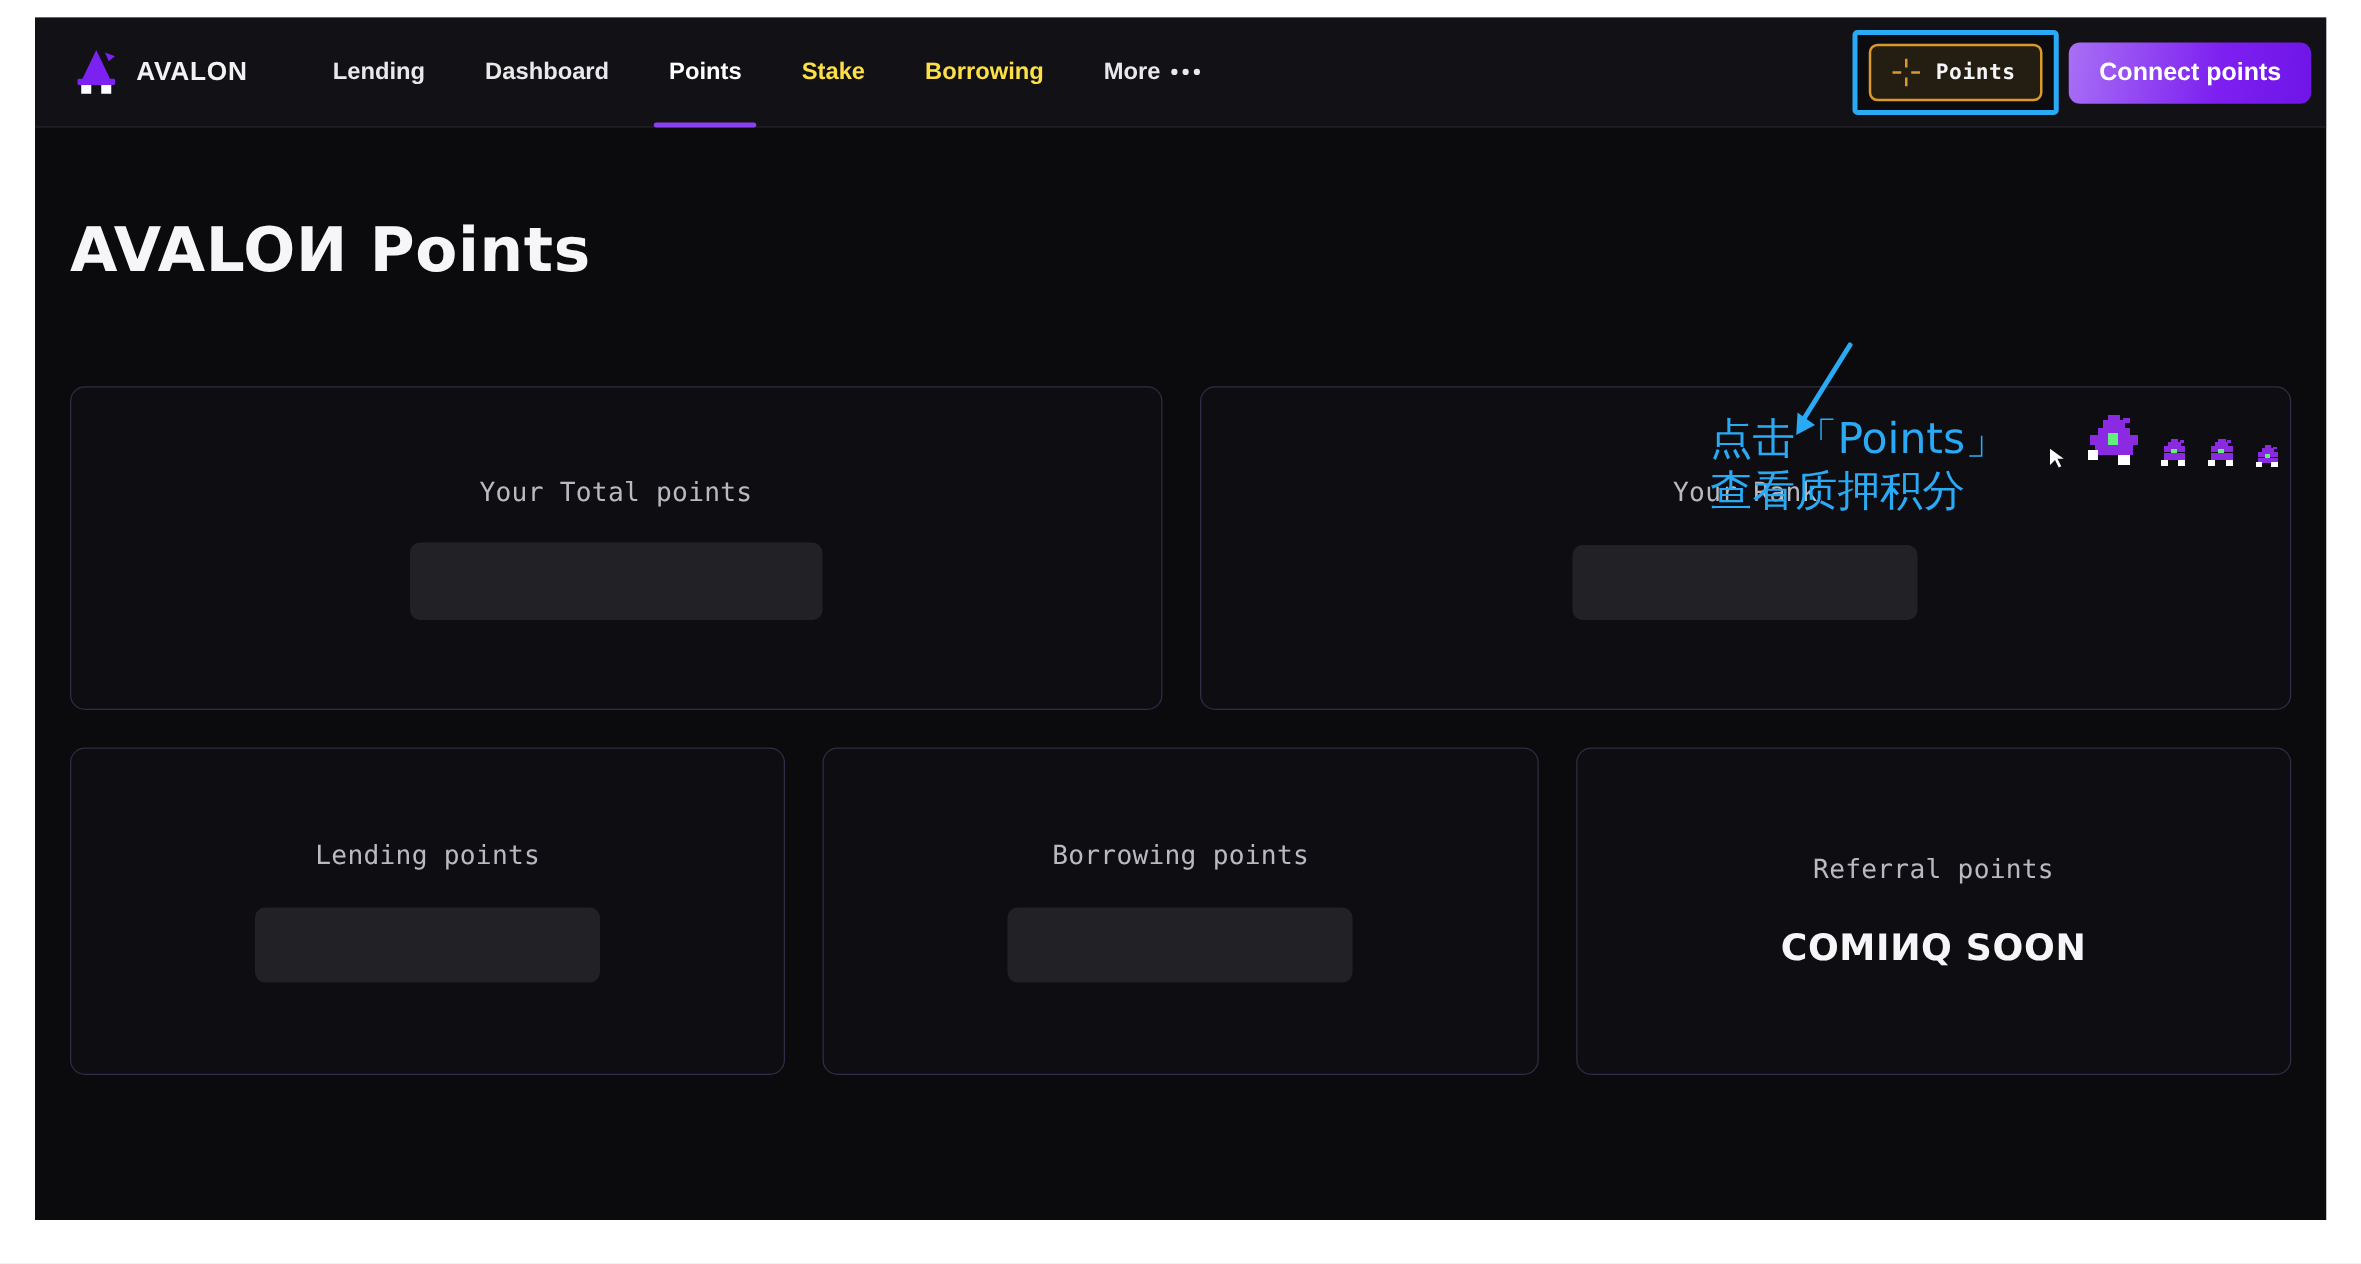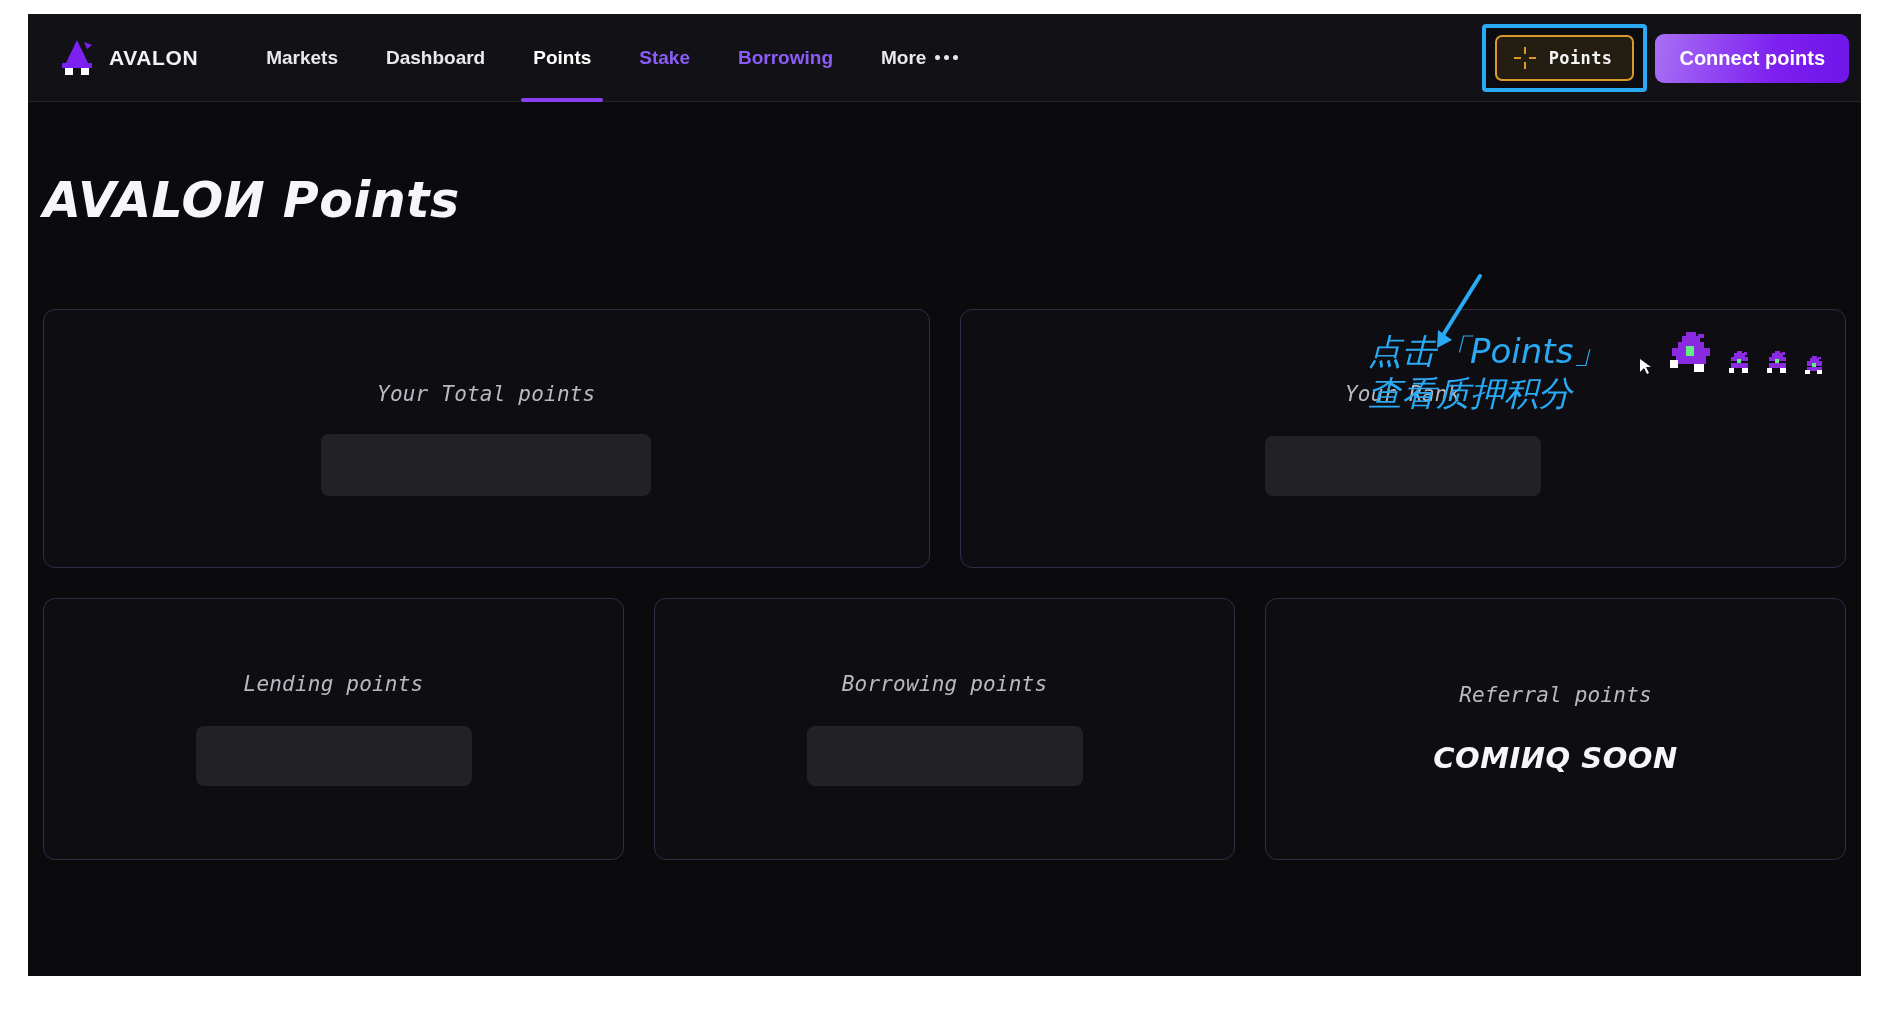--- a/index.html
+++ b/index.html
@@ -59,21 +59,21 @@
     height: 88px;
     display: flex;
     align-items: center;
     padding: 0 24px;
     font-size: 19px;
     font-weight: bold;
     color: #e9e9ec;
     cursor: pointer;
     white-space: nowrap;
   }
-  .nav-item.dim { color: #8b5cf6; justify-content: flex-end; }
+  .nav-item.dim { color: #fde047; justify-content: flex-end; }
   .nav-item.active { color: #ffffff; }
   .nav-item.active::after {
     content: "";
     position: absolute;
     left: 12px; right: 12px; bottom: 0;
     height: 4px;
     background: #8a3ff0;
     border-radius: 2px;
   }
   .nav-more { display: flex; align-items: center; gap: 9px; }
@@ -131,21 +131,21 @@
     font-size: 20px;
     font-weight: bold;
     border-radius: 9px;
     padding: 13px 24px;
     margin-right: 12px;
     cursor: pointer;
     white-space: nowrap;
   }
 
   
-  #main { position: relative; padding: 0 15px; font-style: italic; }
+  #main { position: relative; padding: 0 28px; }
 
   #page-title {
     margin-top: 70px;
     color: #f6f6f8;
     font-size: 49px;
     font-weight: bold;
     letter-spacing: 0.5px;
     font-family: "DejaVu Sans", sans-serif;
   }
 
@@ -234,21 +234,21 @@
         <path d="M28 4 L36 7 L31 11 Z" fill="#7c22f0"></path>
         <rect x="6" y="25" width="30" height="5" rx="1" fill="#7c22f0"></rect>
         <rect x="9" y="30" width="8" height="7" fill="#ffffff"></rect>
         <rect x="25" y="30" width="8" height="7" fill="#ffffff"></rect>
       </svg>
       <span class="brand-name">AVALON</span>
     </div>
 
     <div class="nav">
       <div class="nav-item">
-        <span>Markets</span>
+        <span>Lending</span>
       </div>
       <div class="nav-item">
         <span>Dashboard</span>
       </div>
       <div class="nav-item active">
         <span>Points</span>
       </div>
       <div class="nav-item dim">
         <span>Stake</span>
       </div>

